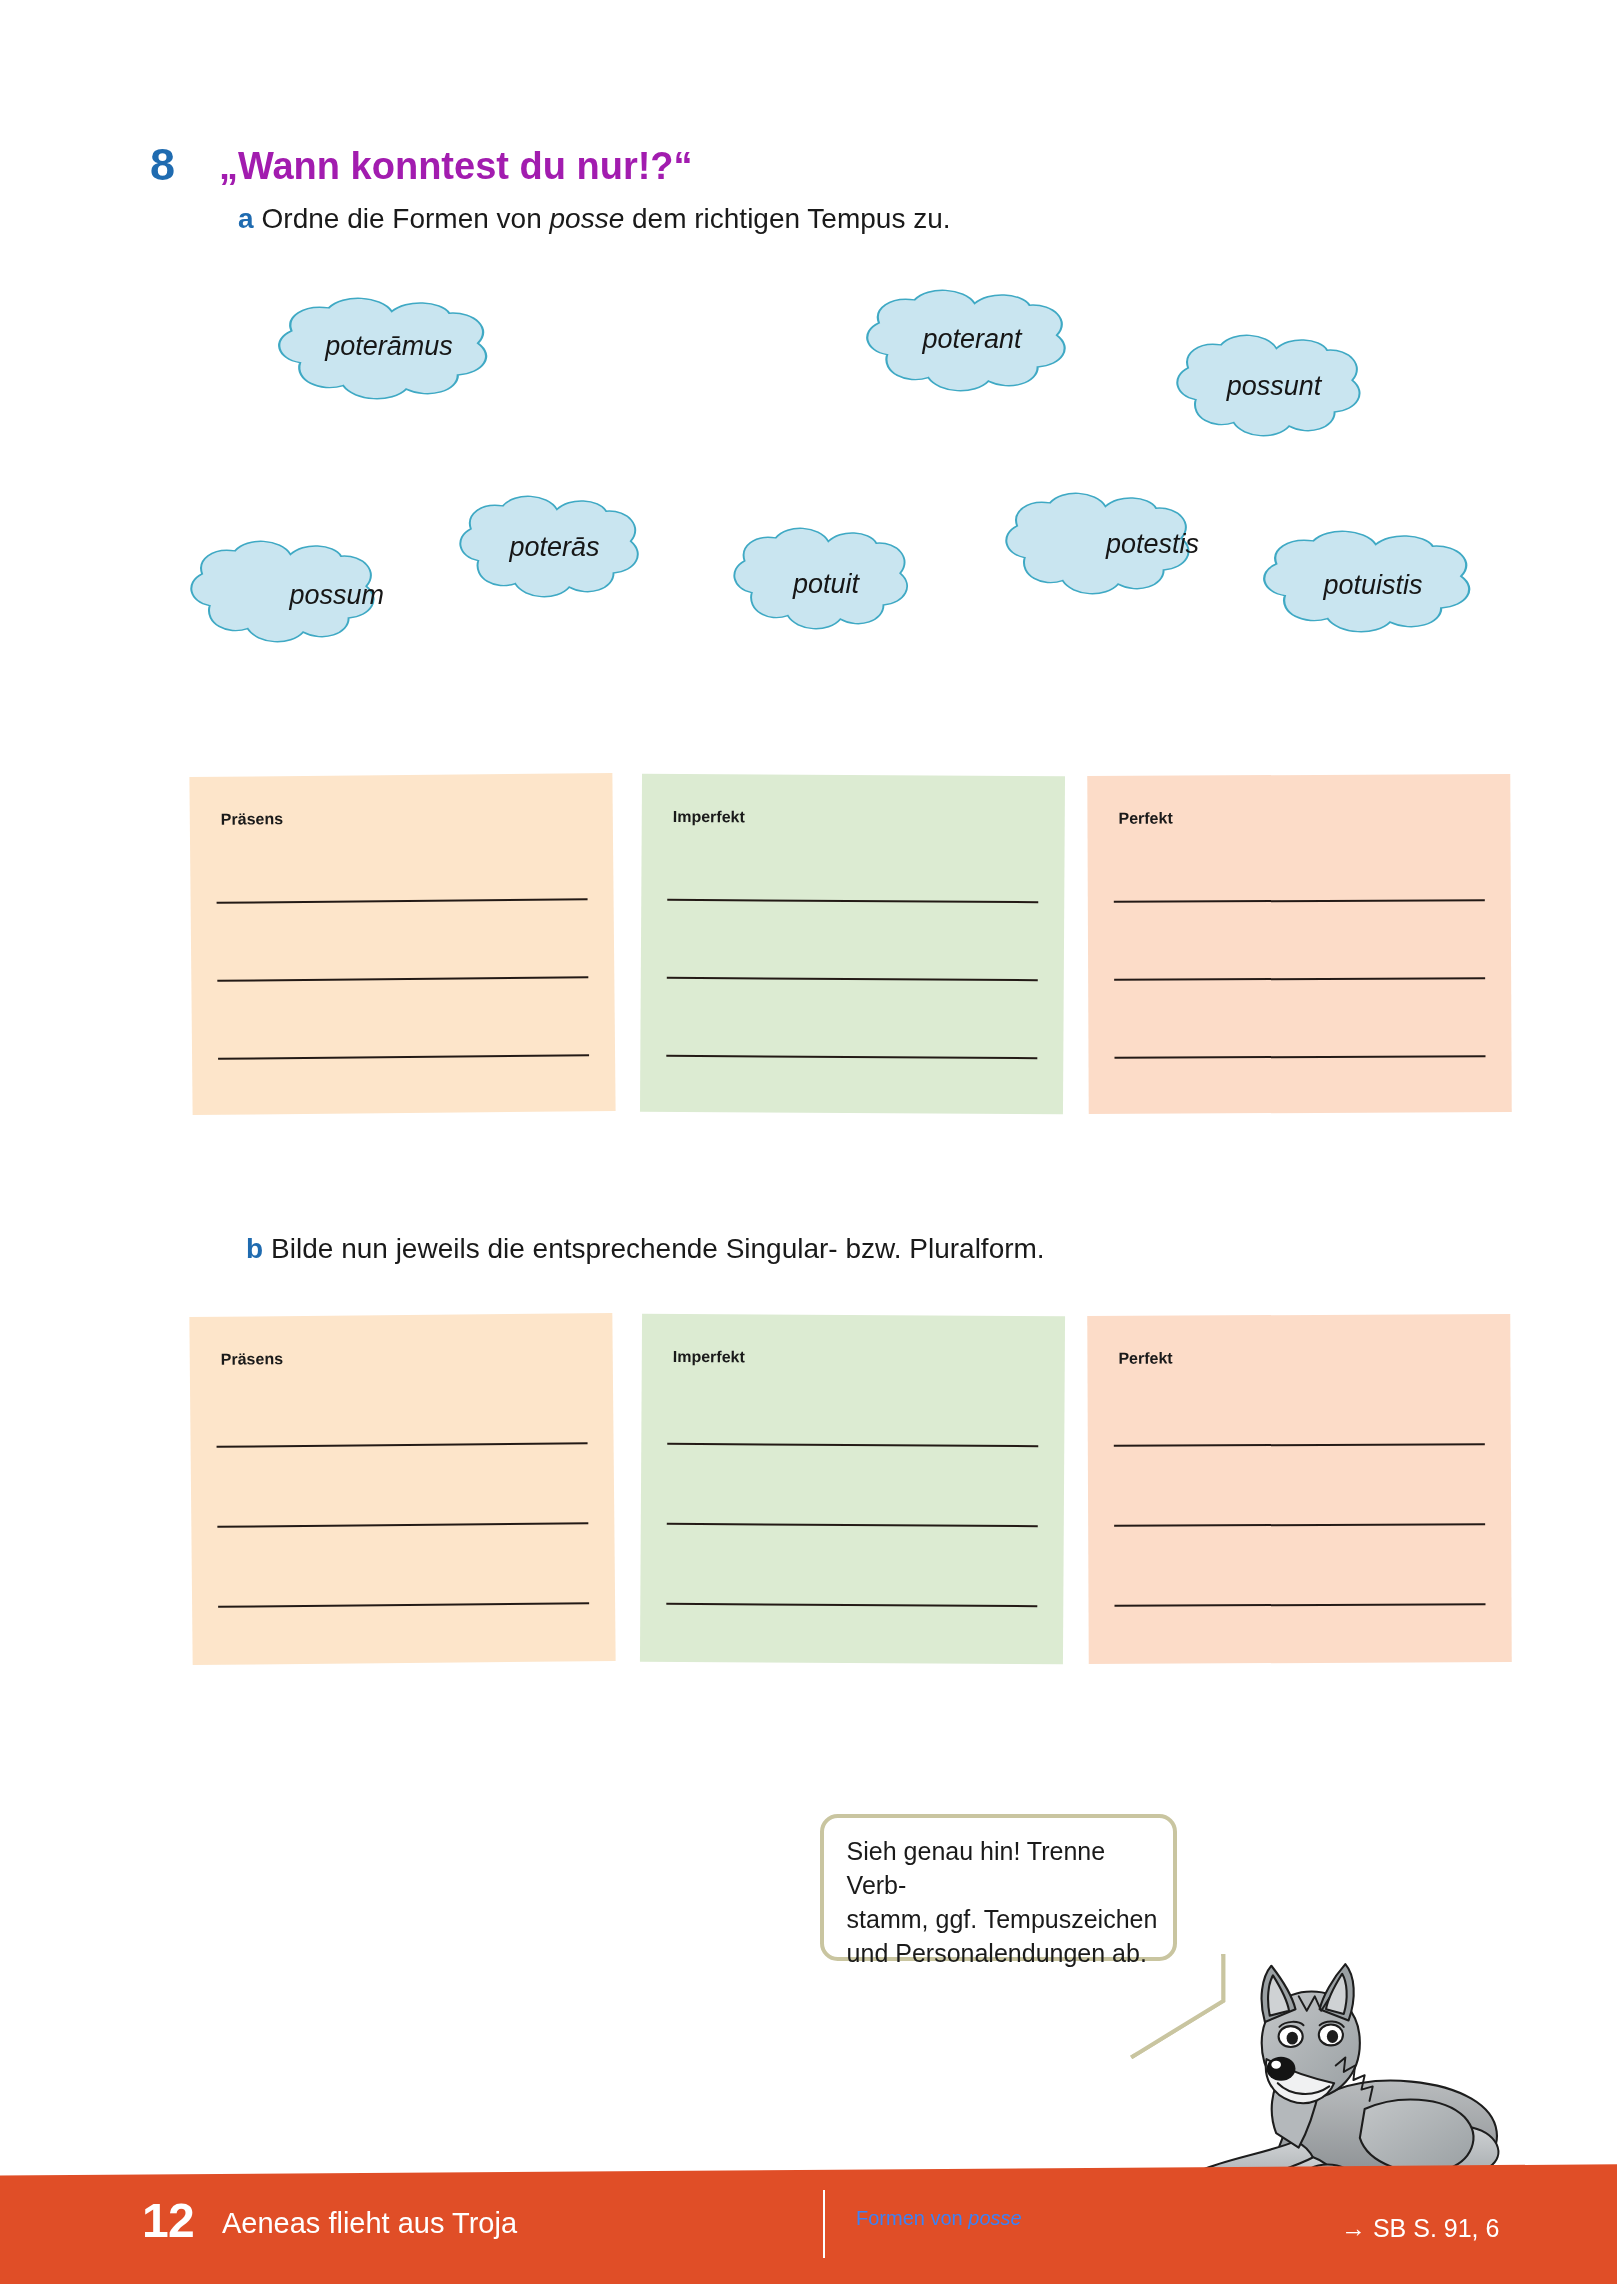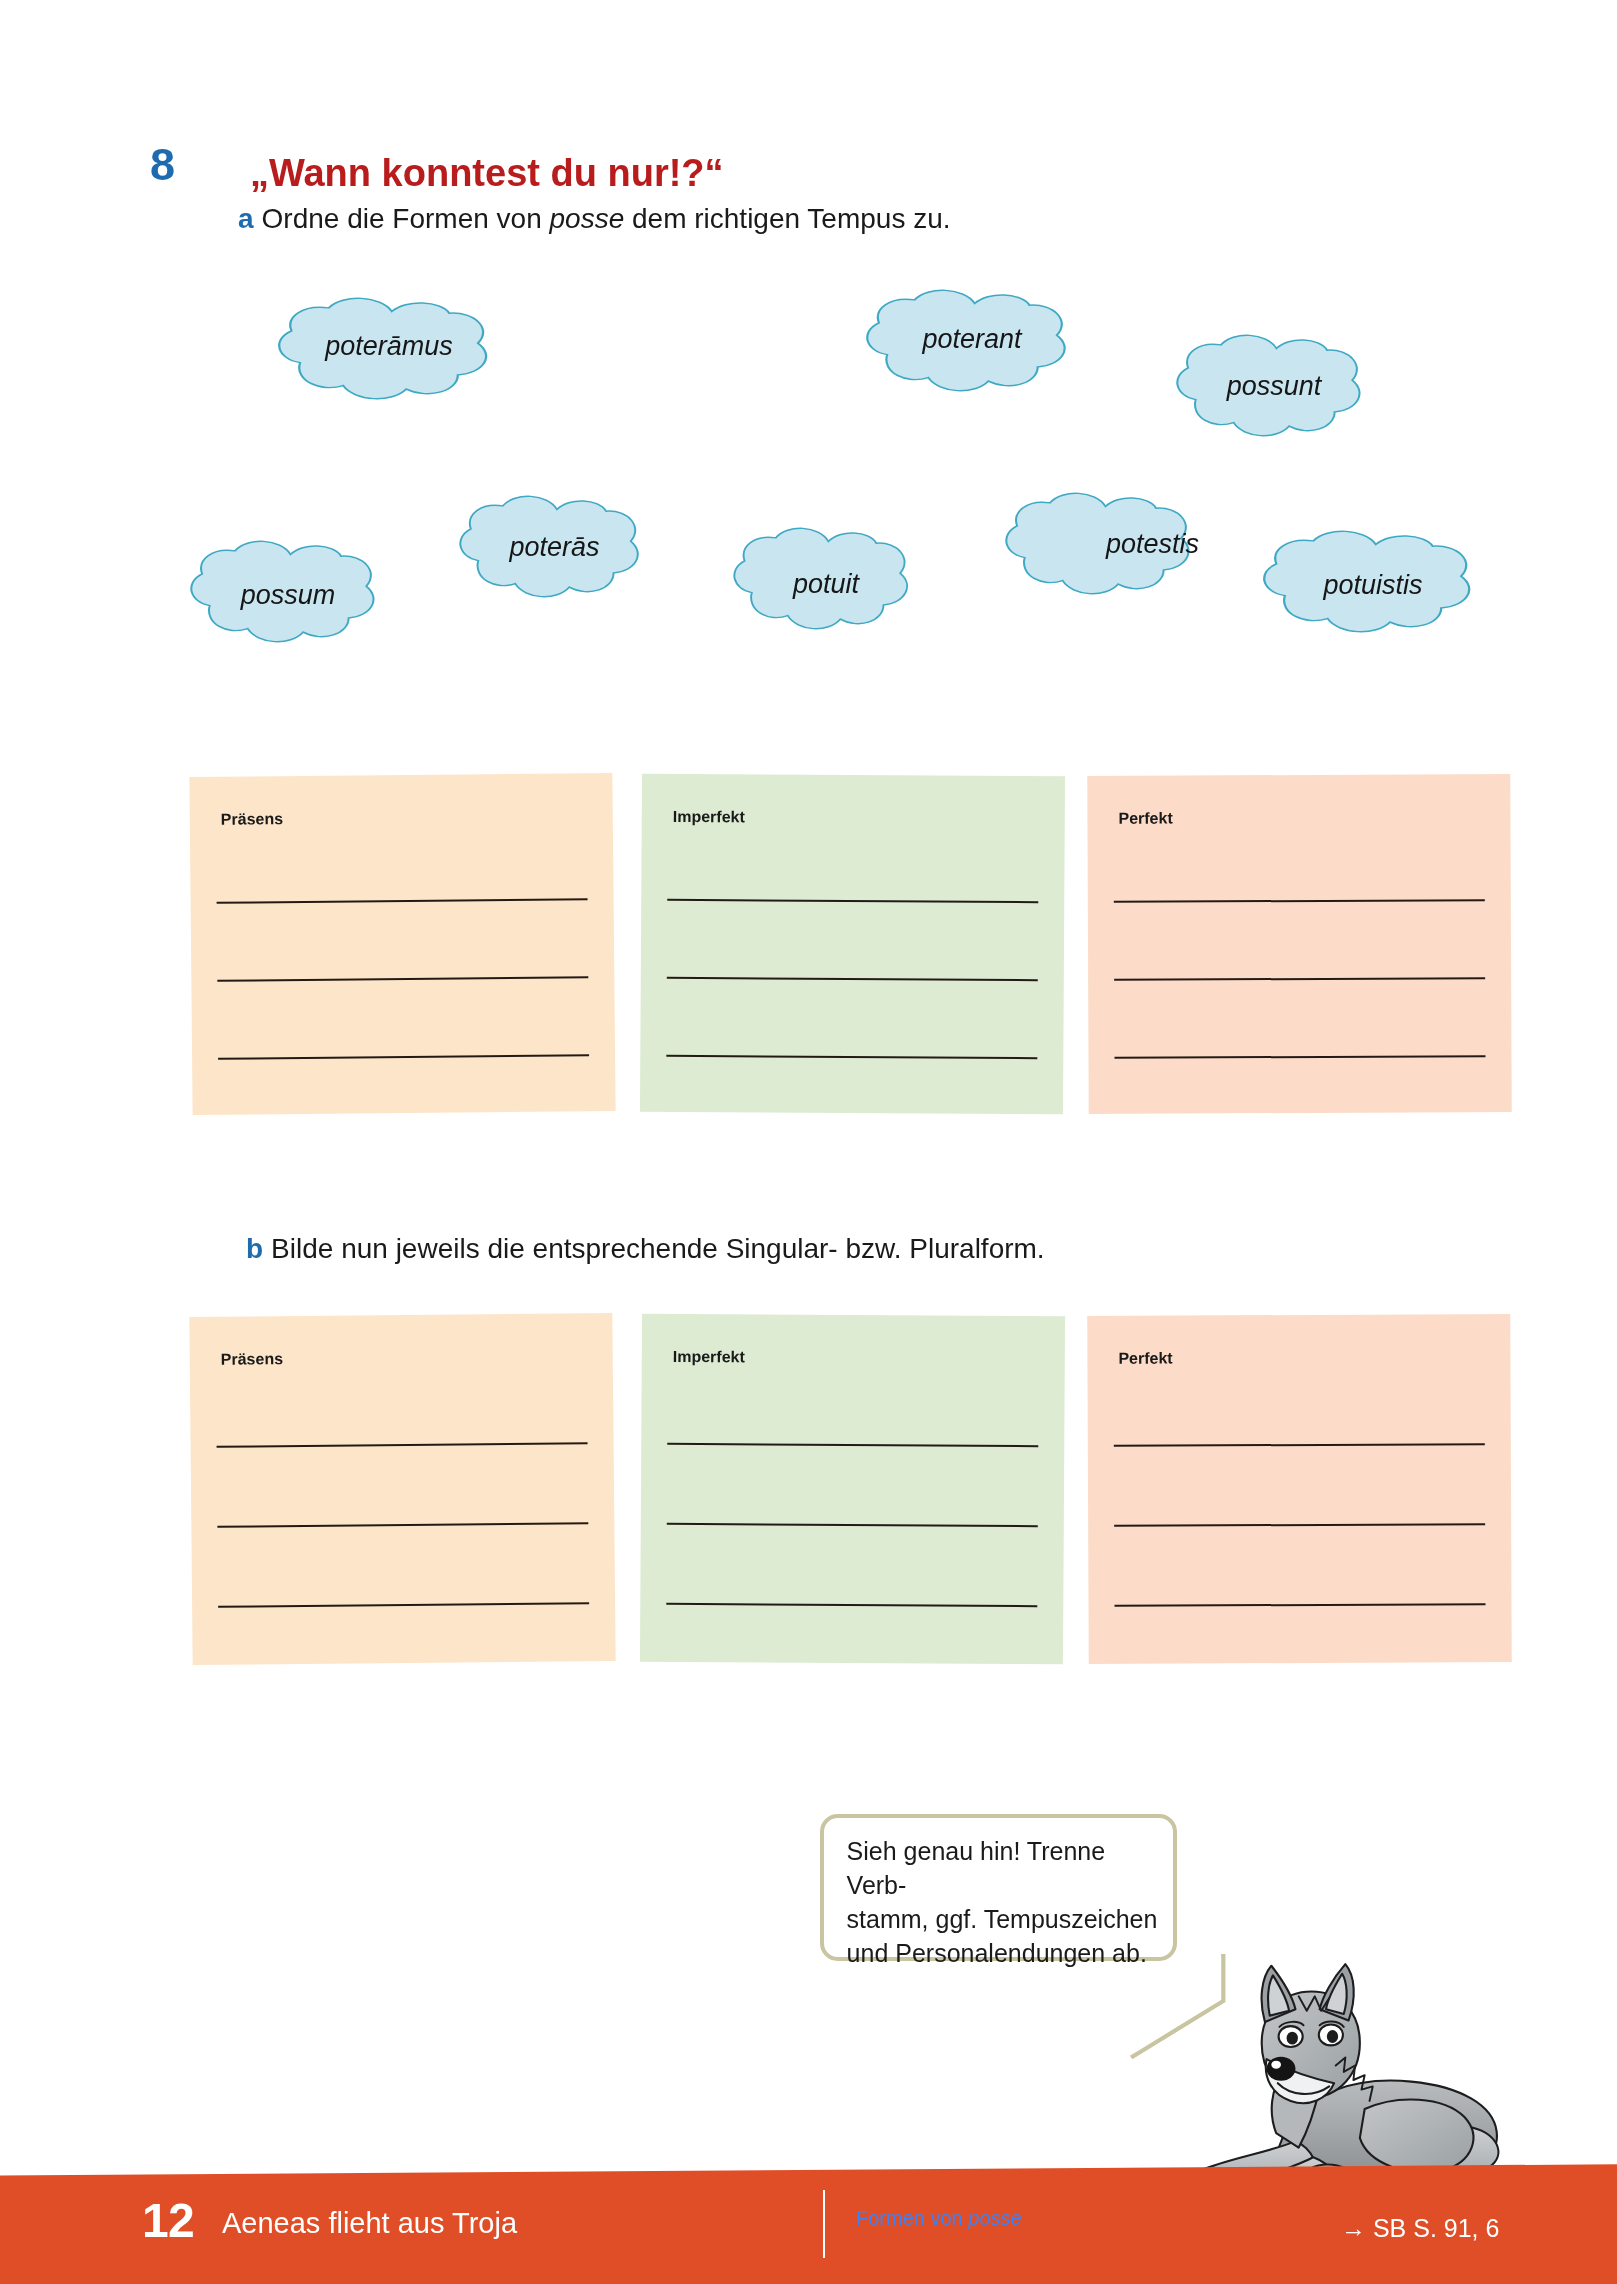--- a/index.html
+++ b/index.html
@@ -27,26 +27,25 @@
     left: 150px;
     top: 139px;
     font-size: 45px;
     font-weight: bold;
     color: #1F6BB0;
     letter-spacing: -0.8px;
   }
   .ex-title {
     position: absolute;
     left: 219px;
-    top: 152px;
+    top: 145px;
     font-size: 38px;
     font-weight: bold;
-    color: #b91c1c;
-    white-space: nowrap;
-    margin-left: 31px;
+    color: #a21caf;
+    white-space: nowrap;
   }
   .task-line {
     position: absolute;
     font-size: 28px;
     color: #1a1a1a;
     white-space: nowrap;
   }
   .task-line .tl {
     color: #1F6BB0;
     font-weight: bold;
@@ -226,21 +225,21 @@
       <div class="cloud" style="left: 1178px; top: 329px; width: 192px; height: 113px;">
         <svg viewBox="0 0 152 128" width="192" height="113" preserveAspectRatio="none">
           <path d="M 78 22 C 70 4 44 2 34 18 C 16 14 4 28 8 44 C -6 54 -2 76 14 80 C 10 100 28 114 44 106 C 52 124 78 126 88 110 C 104 122 124 112 124 94 C 142 92 150 72 138 58 C 148 42 136 22 118 24 C 112 10 88 8 78 22 Z" fill="#C9E5F0" stroke="#3FA9C4" stroke-width="1.6"></path>
         </svg>
         <div class="cloud-label" style="top: 42px;">possunt</div>
       </div>
       <div class="cloud" style="left: 192px; top: 535px; width: 192px; height: 113px;">
         <svg viewBox="0 0 152 128" width="192" height="113" preserveAspectRatio="none">
           <path d="M 78 22 C 70 4 44 2 34 18 C 16 14 4 28 8 44 C -6 54 -2 76 14 80 C 10 100 28 114 44 106 C 52 124 78 126 88 110 C 104 122 124 112 124 94 C 142 92 150 72 138 58 C 148 42 136 22 118 24 C 112 10 88 8 78 22 Z" fill="#C9E5F0" stroke="#3FA9C4" stroke-width="1.6"></path>
         </svg>
-        <div class="cloud-label" style="top: 45px;">possum</div>
+        <div class="cloud-label" style="top: 45px; text-align: right;">possum</div>
       </div>
       <div class="cloud" style="left: 461px; top: 490px; width: 187px; height: 113px;">
         <svg viewBox="0 0 152 128" width="187" height="113" preserveAspectRatio="none">
           <path d="M 78 22 C 70 4 44 2 34 18 C 16 14 4 28 8 44 C -6 54 -2 76 14 80 C 10 100 28 114 44 106 C 52 124 78 126 88 110 C 104 122 124 112 124 94 C 142 92 150 72 138 58 C 148 42 136 22 118 24 C 112 10 88 8 78 22 Z" fill="#C9E5F0" stroke="#3FA9C4" stroke-width="1.6"></path>
         </svg>
         <div class="cloud-label" style="top: 42px;">poterās</div>
       </div>
       <div class="cloud" style="left: 735px; top: 522px; width: 182px; height: 113px;">
         <svg viewBox="0 0 152 128" width="182" height="113" preserveAspectRatio="none">
           <path d="M 78 22 C 70 4 44 2 34 18 C 16 14 4 28 8 44 C -6 54 -2 76 14 80 C 10 100 28 114 44 106 C 52 124 78 126 88 110 C 104 122 124 112 124 94 C 142 92 150 72 138 58 C 148 42 136 22 118 24 C 112 10 88 8 78 22 Z" fill="#C9E5F0" stroke="#3FA9C4" stroke-width="1.6"></path>

